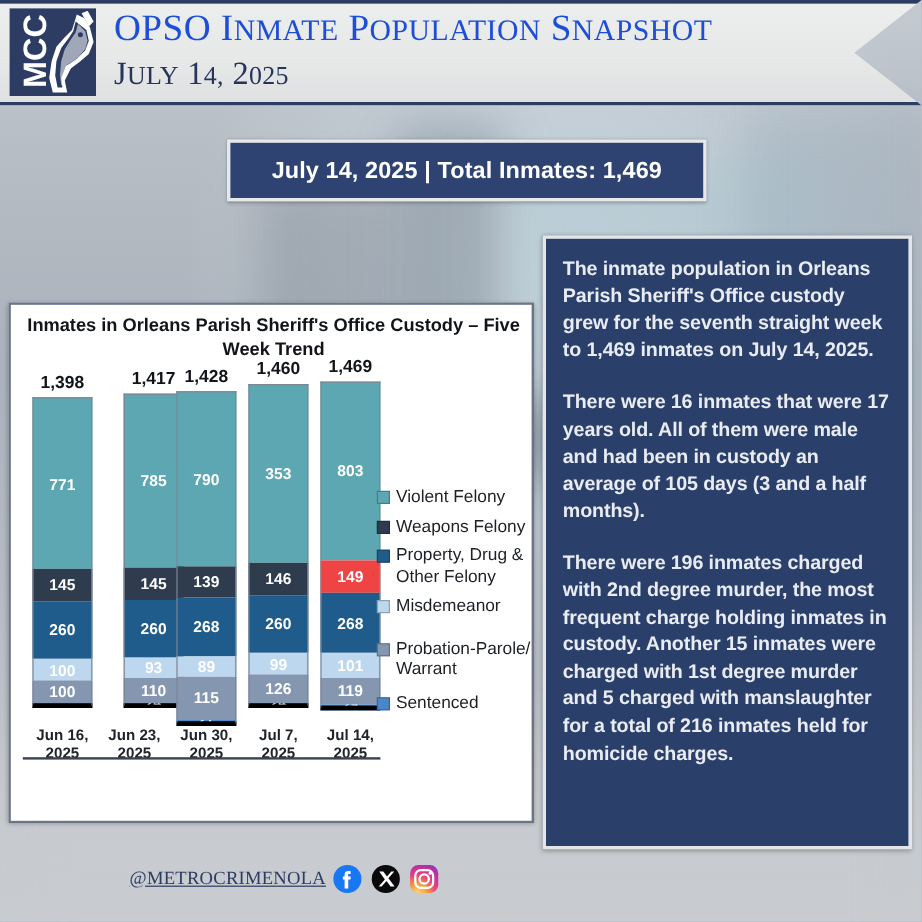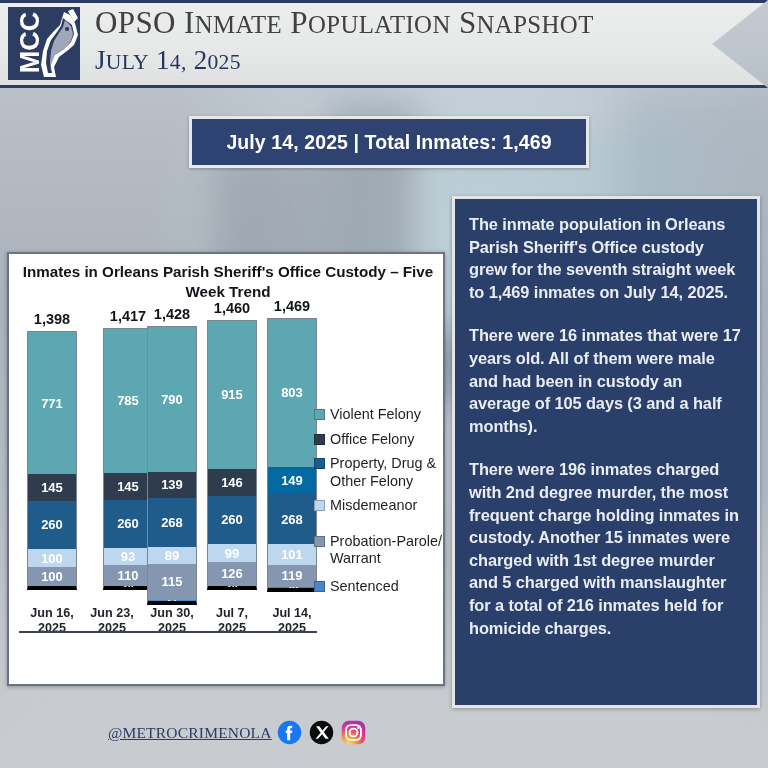--- a/index.html
+++ b/index.html
@@ -52,21 +52,21 @@
     position: absolute; left: -14px; top: 20px;
     transform: rotate(-90deg);
     color: #ffffff; font-size: 27px; font-weight: bold;
     letter-spacing: 0px;
     font-family: "Liberation Sans", sans-serif;
     width: 72px; text-align: center;
   }
   #logo svg { position: absolute; right: 0px; top: 2px; }
   #title-block { position: absolute; left: 95px; top: 4px; }
   .title-main {
-    color: #404040;
+    color: #1d4ed8;
     font-family: "Liberation Serif", serif;
     font-size: 31px; font-weight: normal;
     letter-spacing: 0.4px; line-height: 38px;
     white-space: nowrap;
   }
   .title-sub {
     color: #25355c;
     font-family: "Liberation Serif", serif;
     font-size: 27px; line-height: 32px;
     letter-spacing: 0.3px;
@@ -252,54 +252,54 @@
         <div class="seg" style="height: 16.4792px; background: rgb(189, 215, 238); color: rgb(255, 255, 255);">89</div>
         <div class="seg" style="height: 36px; background: rgb(133, 150, 176); color: rgb(255, 255, 255);">115</div>
         <div class="seg last" style="height: 4.99932px; background: rgb(74, 134, 200); color: rgb(255, 255, 255); font-size: 11px;">27</div>
       </div>
       <div class="xlabel" style="left: 125px;">
         <div>Jun 30,</div>
         <div>2025</div>
       </div>
       <div class="bar-col" style="left: 190px; height: 270.334px;">
         <div class="bar-total" style="top: -20px;">1,460</div>
-        <div class="seg first" style="height: 149.054px; background: rgb(92, 167, 177);">915</div>
+        <div class="seg first" style="height: 149.054px; background: rgb(92, 167, 177);">353</div>
         <div class="seg" style="height: 27.0334px; background: rgb(46, 60, 78);">146</div>
         <div class="seg" style="height: 48.1416px; background: rgb(31, 92, 139);">260</div>
         <div class="seg" style="height: 18.3308px; background: rgb(189, 215, 238); color: rgb(255, 255, 255);">99</div>
         <div class="seg" style="height: 23.3302px; background: rgb(133, 150, 176); color: rgb(255, 255, 255);">126</div>
         <div class="seg last" style="height: 4.44384px; background: rgb(74, 134, 200); color: rgb(255, 255, 255); font-size: 11px;">24</div>
       </div>
       <div class="xlabel" style="left: 185px;">
         <div>Jul 7,</div>
         <div>2025</div>
       </div>
       <div class="bar-col" style="left: 250px; height: 272px;">
         <div class="bar-total" style="top: -20px;">1,469</div>
         <div class="seg first" style="height: 148.683px; background: rgb(92, 167, 177);">803</div>
-        <div class="seg" style="height: 27.5888px; background: #0369a1; text-align: center;">149</div>
+        <div class="seg" style="height: 27.5888px; background: #ef4444; text-align: center;">149</div>
         <div class="seg" style="height: 49.6229px; background: rgb(31, 92, 139);">268</div>
         <div class="seg" style="height: 21px; background: rgb(189, 215, 238); color: rgb(255, 255, 255);">101</div>
         <div class="seg" style="height: 22.034px; background: rgb(133, 150, 176); color: rgb(255, 255, 255);">119</div>
         <div class="seg last" style="height: 5.36964px; background: rgb(74, 134, 200); color: rgb(255, 255, 255); font-size: 11px;">29</div>
       </div>
       <div class="xlabel" style="left: 245px;">
         <div>Jul 14,</div>
         <div>2025</div>
       </div>
     </div>
   <div id="axis-line"></div>
   <div id="legend">
       <div class="leg-item">
         <span class="leg-swatch" style="background: rgb(92, 167, 177);"></span>
         <span class="leg-label">Violent Felony</span>
       </div>
       <div class="leg-item">
         <span class="leg-swatch" style="background: rgb(46, 60, 78);"></span>
-        <span class="leg-label">Office Felony</span>
+        <span class="leg-label">Weapons Felony</span>
       </div>
       <div class="leg-item">
         <span class="leg-swatch" style="background: rgb(31, 92, 139);"></span>
         <span class="leg-label">Property, Drug &amp; Other Felony</span>
       </div>
       <div class="leg-item">
         <span class="leg-swatch" style="background: rgb(189, 215, 238);"></span>
         <span class="leg-label">Misdemeanor</span>
       </div>
       <div class="leg-item" style="margin-top: 18px;">

